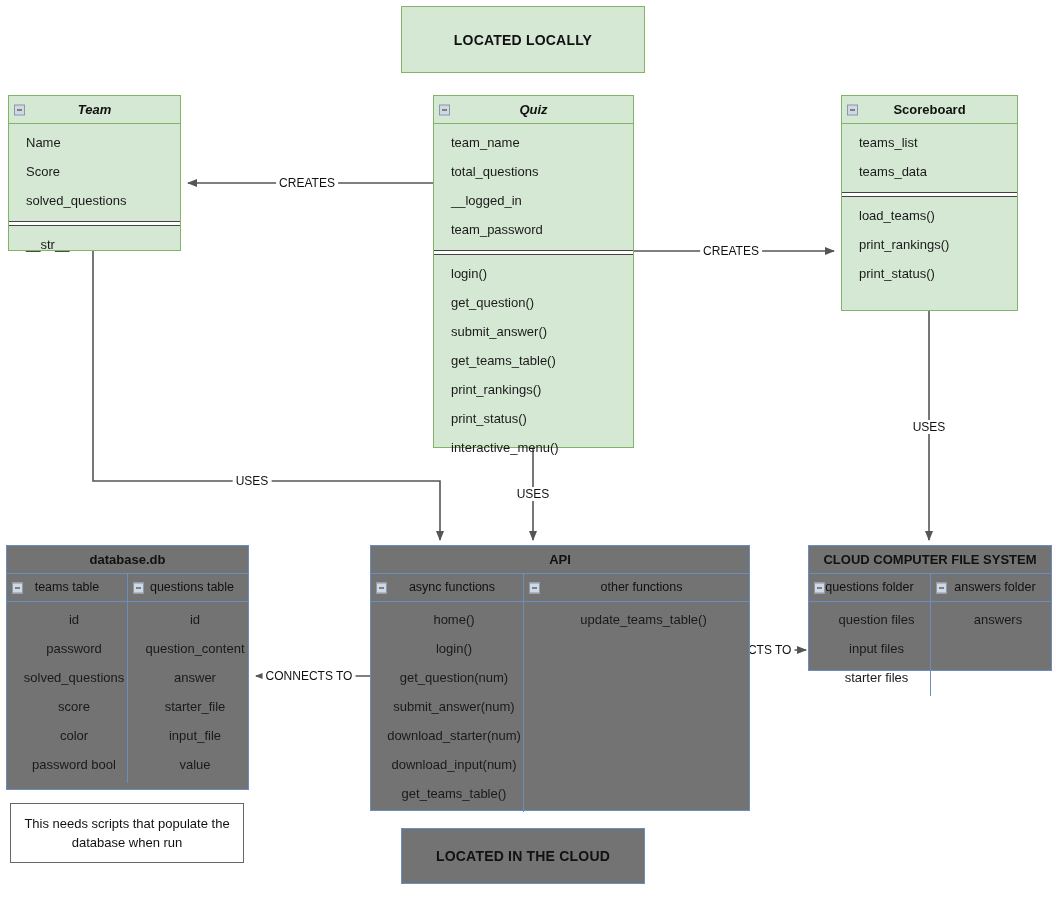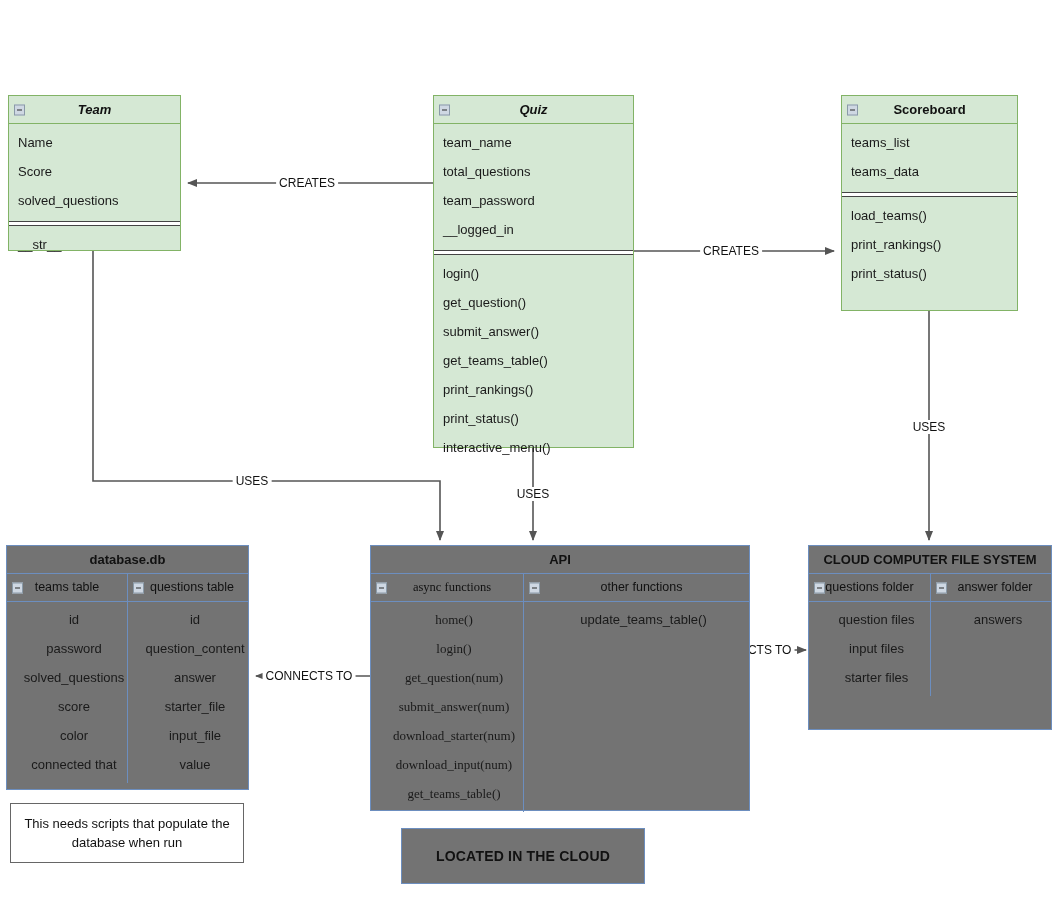--- a/index.html
+++ b/index.html
@@ -35,21 +35,21 @@
 
   .collapse{
     position:absolute;left:5px;top:50%;transform:translateY(-50%);
     width:11px;height:11px;box-sizing:border-box;
     border:1px solid #8a9aa8;background:#cfd8e3;
   }
   .collapse:before{
     content:"";position:absolute;left:2px;right:2px;top:4px;height:1px;background:#2b2b2b;
   }
 
-  .section{padding:4px 0 6px 0;}
+  .section{padding:4px 0 6px 8px;}
   .row{
     height:29px;line-height:29px;padding:0 0 0 9px;
     font-size:13px;color:#1a1a1a;white-space:nowrap;
   }
   .dbl{height:5px;box-sizing:border-box;border-top:1px solid #444;border-bottom:1px solid #444;background:#ffffff;}
 
   
   .cols{display:flex;}
   .col{flex:1 1 0;box-sizing:border-box;}
   .col + .col{border-left:1px solid #666666;}
@@ -100,20 +100,21 @@
   </svg>
 
   <div class="edgelabel" style="left:307px;top:183px;">CREATES</div>
   <div class="edgelabel" style="left:731px;top:251px;">CREATES</div>
   <div class="edgelabel" style="left:252px;top:481px;">USES</div>
   <div class="edgelabel" style="left:533px;top:494px;">USES</div>
   <div class="edgelabel" style="left:929px;top:427px;">USES</div>
   <div class="edgelabel" style="left:309px;top:676px;">CONNECTS TO</div>
   <div class="edgelabel" style="left:748px;top:650px;">CONNECTS TO</div>
 
+  <div class="node green banner" style="left:401px;top:6px;width:244px;height:67px;">LOCATED LOCALLY</div>
 
   <div class="node blue banner" style="left:401px;top:828px;width:244px;height:56px;">LOCATED IN THE CLOUD</div>
 
   <div class="node green" style="left:8px;top:95px;width:173px;height:156px;">
     <div class="title ital">
       <span class="collapse"></span>
       <span>Team</span>
     </div>
     <div class="section">
       <div class="row">Name</div>
@@ -127,22 +128,22 @@
   </div>
 
   <div class="node green" style="left:433px;top:95px;width:201px;height:353px;">
     <div class="title ital">
       <span class="collapse"></span>
       <span>Quiz</span>
     </div>
     <div class="section">
       <div class="row">team_name</div>
       <div class="row">total_questions</div>
+      <div class="row">__logged_in</div>
       <div class="row">team_password</div>
-      <div class="row">__logged_in</div>
     </div>
     <div class="dbl"></div>
     <div class="section">
       <div class="row">login()</div>
       <div class="row">get_question()</div>
       <div class="row">submit_answer()</div>
       <div class="row">get_teams_table()</div>
       <div class="row">print_rankings()</div>
       <div class="row">print_status()</div>
       <div class="row">interactive_menu()</div>
@@ -175,21 +176,21 @@
         <div class="colhead">
           <span class="collapse"></span>
           <span>teams table</span>
         </div>
         <div class="colbody">
           <div class="row">id</div>
           <div class="row">password</div>
           <div class="row">solved_questions</div>
           <div class="row">score</div>
           <div class="row">color</div>
-          <div class="row">connected that</div>
+          <div class="row">password bool</div>
         </div>
       </div>
       <div class="col">
         <div class="colhead">
           <span class="collapse"></span>
           <span style="margin-left:8px;">questions table</span>
         </div>
         <div class="colbody">
           <div class="row">id</div>
           <div class="row">question_content</div>
@@ -202,21 +203,21 @@
     </div>
   </div>
 
   <div class="node plain note" style="left:10px;top:803px;width:234px;height:60px;">This needs scripts that populate the database when run</div>
 
   <div class="node blue" style="left:370px;top:545px;width:380px;height:266px;">
     <div class="title">
       <span>API</span>
     </div>
     <div class="cols">
-      <div class="col" style="width:152px;flex:0 0 152px;font-family:Liberation Serif, serif;">
+      <div class="col" style="width:152px;flex:0 0 152px;">
         <div class="colhead">
           <span class="collapse"></span>
           <span style="margin-left:10px;">async functions</span>
         </div>
         <div class="colbody">
           <div class="row">home()</div>
           <div class="row">login()</div>
           <div class="row">get_question(num)</div>
           <div class="row">submit_answer(num)</div>
           <div class="row">download_starter(num)</div>
@@ -229,40 +230,40 @@
           <span class="collapse"></span>
           <span style="margin-left:10px;">other functions</span>
         </div>
         <div class="colbody">
           <div class="row">update_teams_table()</div>
         </div>
       </div>
     </div>
   </div>
 
-  <div class="node blue" style="left:808px;top:545px;width:244px;height:185px;">
+  <div class="node blue" style="left:808px;top:545px;width:244px;height:126px;">
     <div class="title">
       <span>CLOUD COMPUTER FILE SYSTEM</span>
     </div>
     <div class="cols">
       <div class="col" style="width:121px;flex:0 0 121px;">
         <div class="colhead">
           <span class="collapse"></span>
           <span style="">questions folder</span>
         </div>
         <div class="colbody">
           <div class="row">question files</div>
           <div class="row">input files</div>
           <div class="row">starter files</div>
         </div>
       </div>
       <div class="col">
         <div class="colhead">
           <span class="collapse"></span>
-          <span style="margin-left:8px;">answer folder</span>
+          <span style="margin-left:8px;">answers folder</span>
         </div>
         <div class="colbody">
           <div class="row">answers</div>
         </div>
       </div>
     </div>
   </div>
 
 </div>
 

